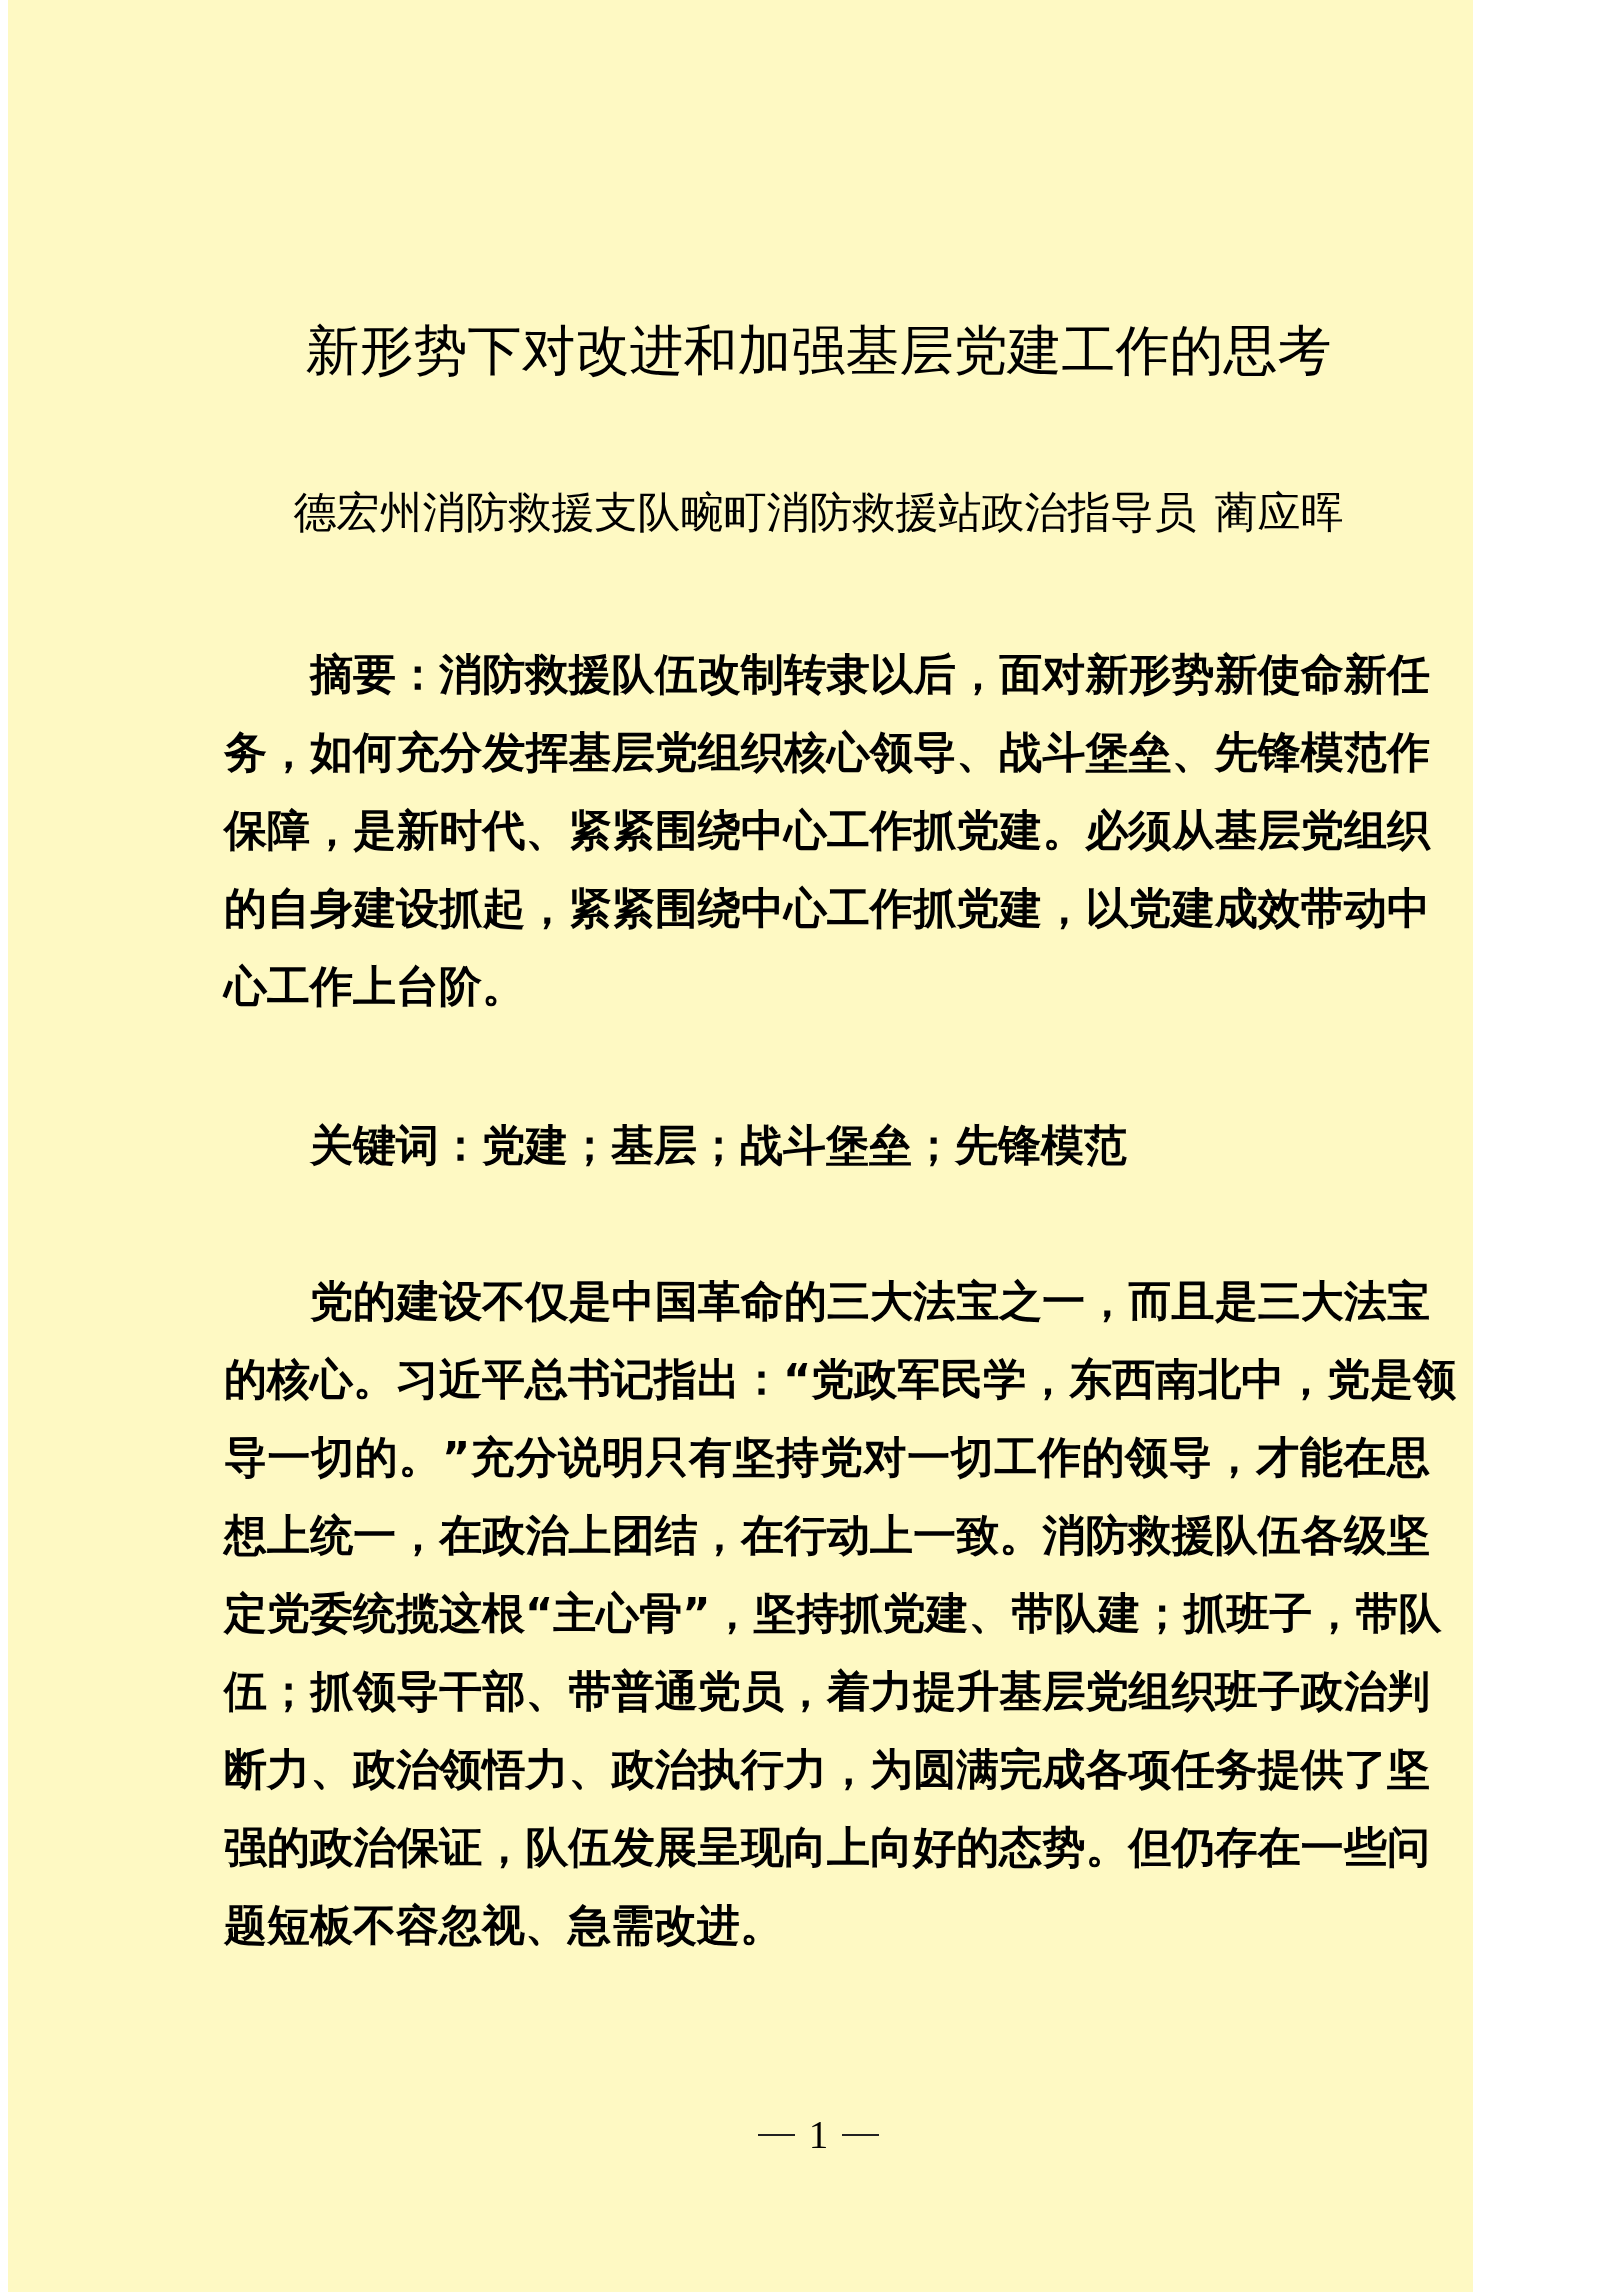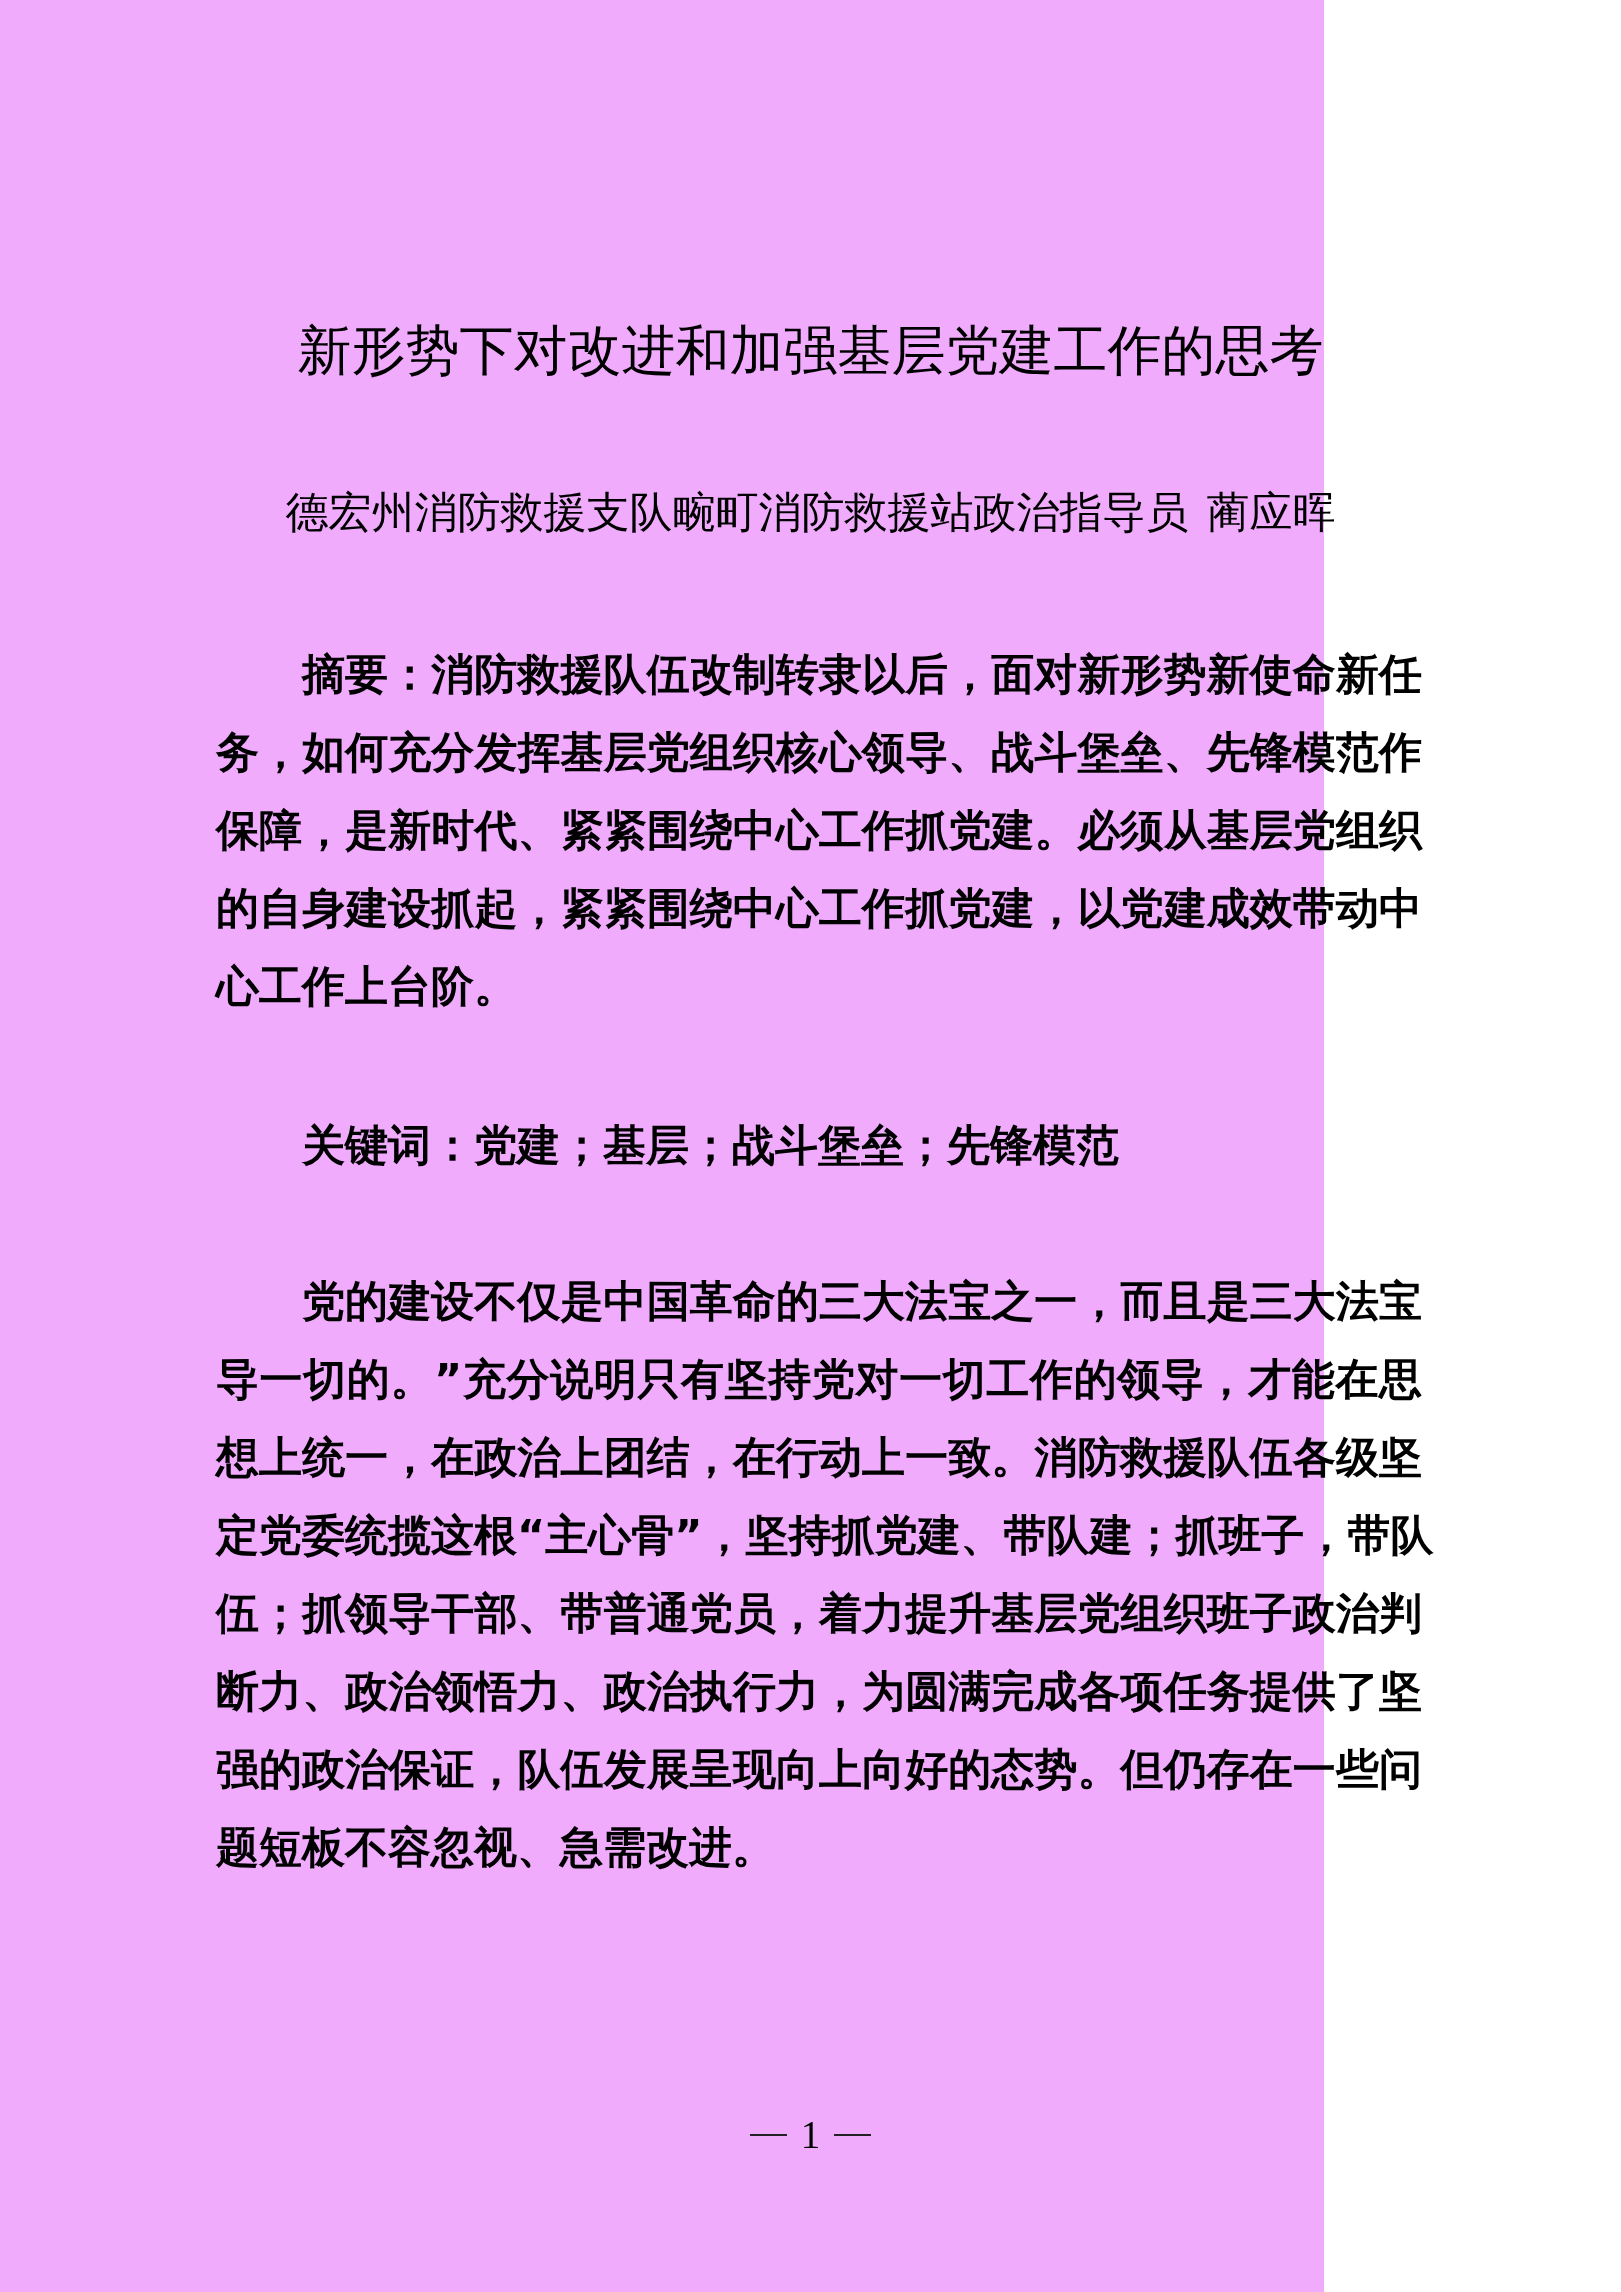--- a/index.html
+++ b/index.html
@@ -10,24 +10,24 @@
     body {
       width: 1621px;
       height: 2293px;
       position: relative;
       overflow: hidden;
       font-family: "DejaVu Sans", "Liberation Sans", sans-serif;
       color: #000000;
     }
     .page {
       position: absolute;
-      left: 0; top: 0;
-      width: 1324px;
+      left: 8px; top: 0;
+      width: 1465px;
       height: 2293px;
-      background: #f0abfc;
+      background: #fef9c3;
     }
     .title {
       position: absolute;
       left: 0;
       top: 312px;
       width: 1621px;
       text-align: center;
       font-size: 54px;
       line-height: 78px;
       letter-spacing: 0px;
@@ -110,20 +110,21 @@
     <div class="line">的自身建设抓起，紧紧围绕中心工作抓党建，以党建成效带动中</div>
     <div class="line last">心工作上台阶。</div>
   </div>
 
   <div class="block keywords">
     <div class="line indent last">关键词：党建；基层；战斗堡垒；先锋模范</div>
   </div>
 
   <div class="block body-para">
     <div class="line indent">党的建设不仅是中国革命的三大法宝之一，而且是三大法宝</div>
+    <div class="line">的核心。习近平总书记指出：“党政军民学，东西南北中，党是领</div>
     <div class="line">导一切的。”充分说明只有坚持党对一切工作的领导，才能在思</div>
     <div class="line">想上统一，在政治上团结，在行动上一致。消防救援队伍各级坚</div>
     <div class="line">定党委统揽这根“主心骨”，坚持抓党建、带队建；抓班子，带队</div>
     <div class="line">伍；抓领导干部、带普通党员，着力提升基层党组织班子政治判</div>
     <div class="line">断力、政治领悟力、政治执行力，为圆满完成各项任务提供了坚</div>
     <div class="line">强的政治保证，队伍发展呈现向上向好的态势。但仍存在一些问</div>
     <div class="line last">题短板不容忽视、急需改进。</div>
   </div>
 
   <div class="page-number">

